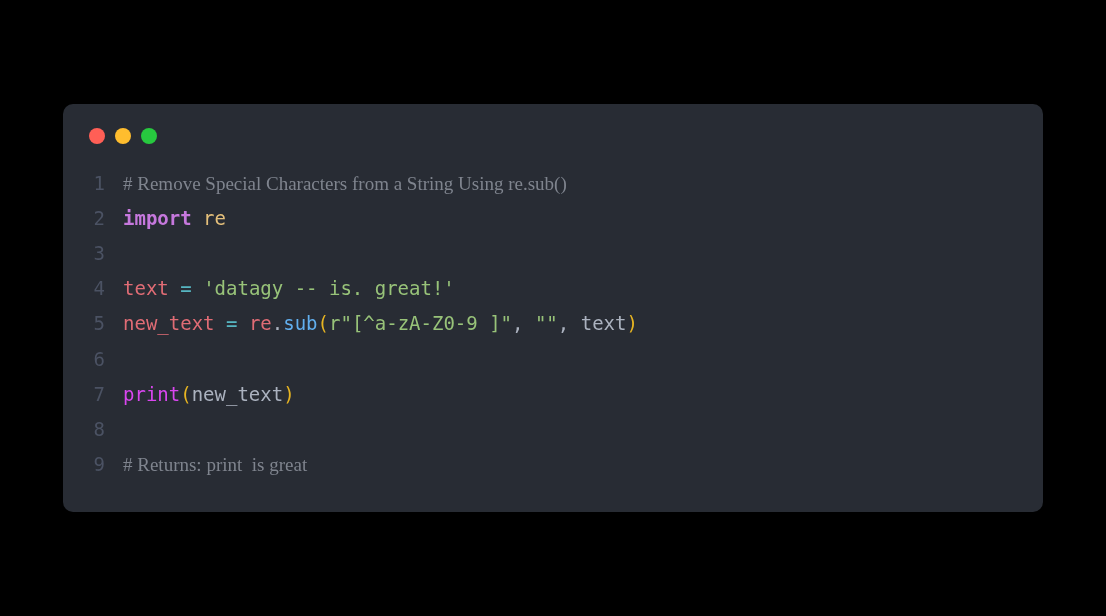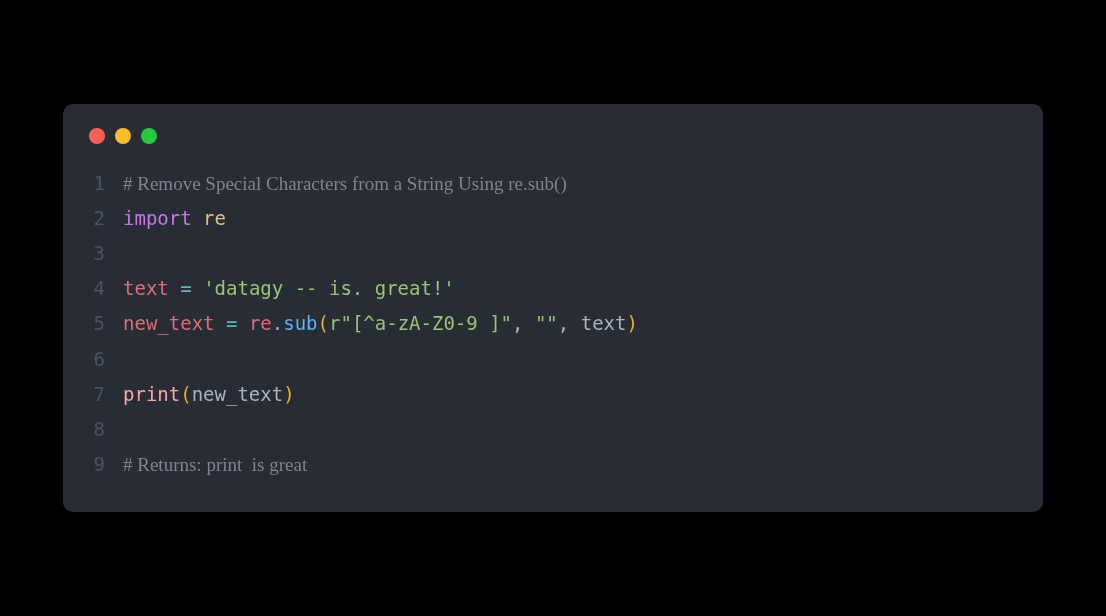--- a/index.html
+++ b/index.html
@@ -50,26 +50,26 @@
       text-align: right;
       flex-shrink: 0;
       user-select: none;
       padding-right: 18px;
     }
     .code {
       white-space: pre;
       color: #abb2bf;
     }
     .comment { color: #7f848e; font-family: Liberation Serif, serif; }
-    .keyword { color: #c678dd; }
+    .keyword { color: #c678dd; font-weight: bold; }
     .module { color: #e5c07b; }
     .variable { color: #e06c75; }
     .operator { color: #56b6c2; }
     .string { color: #98c379; text-align: right; }
-    .builtin { color: #fca5a5; }
+    .builtin { color: #d946ef; }
     .funccall { color: #61afef; }
     .paren { color: #e6b422; }
     .plain { color: #abb2bf; }
   </style>
 </head>
 <body>
 
 <div class="window">
   <div class="traffic-lights">
     <div class="dot dot-red"></div>

